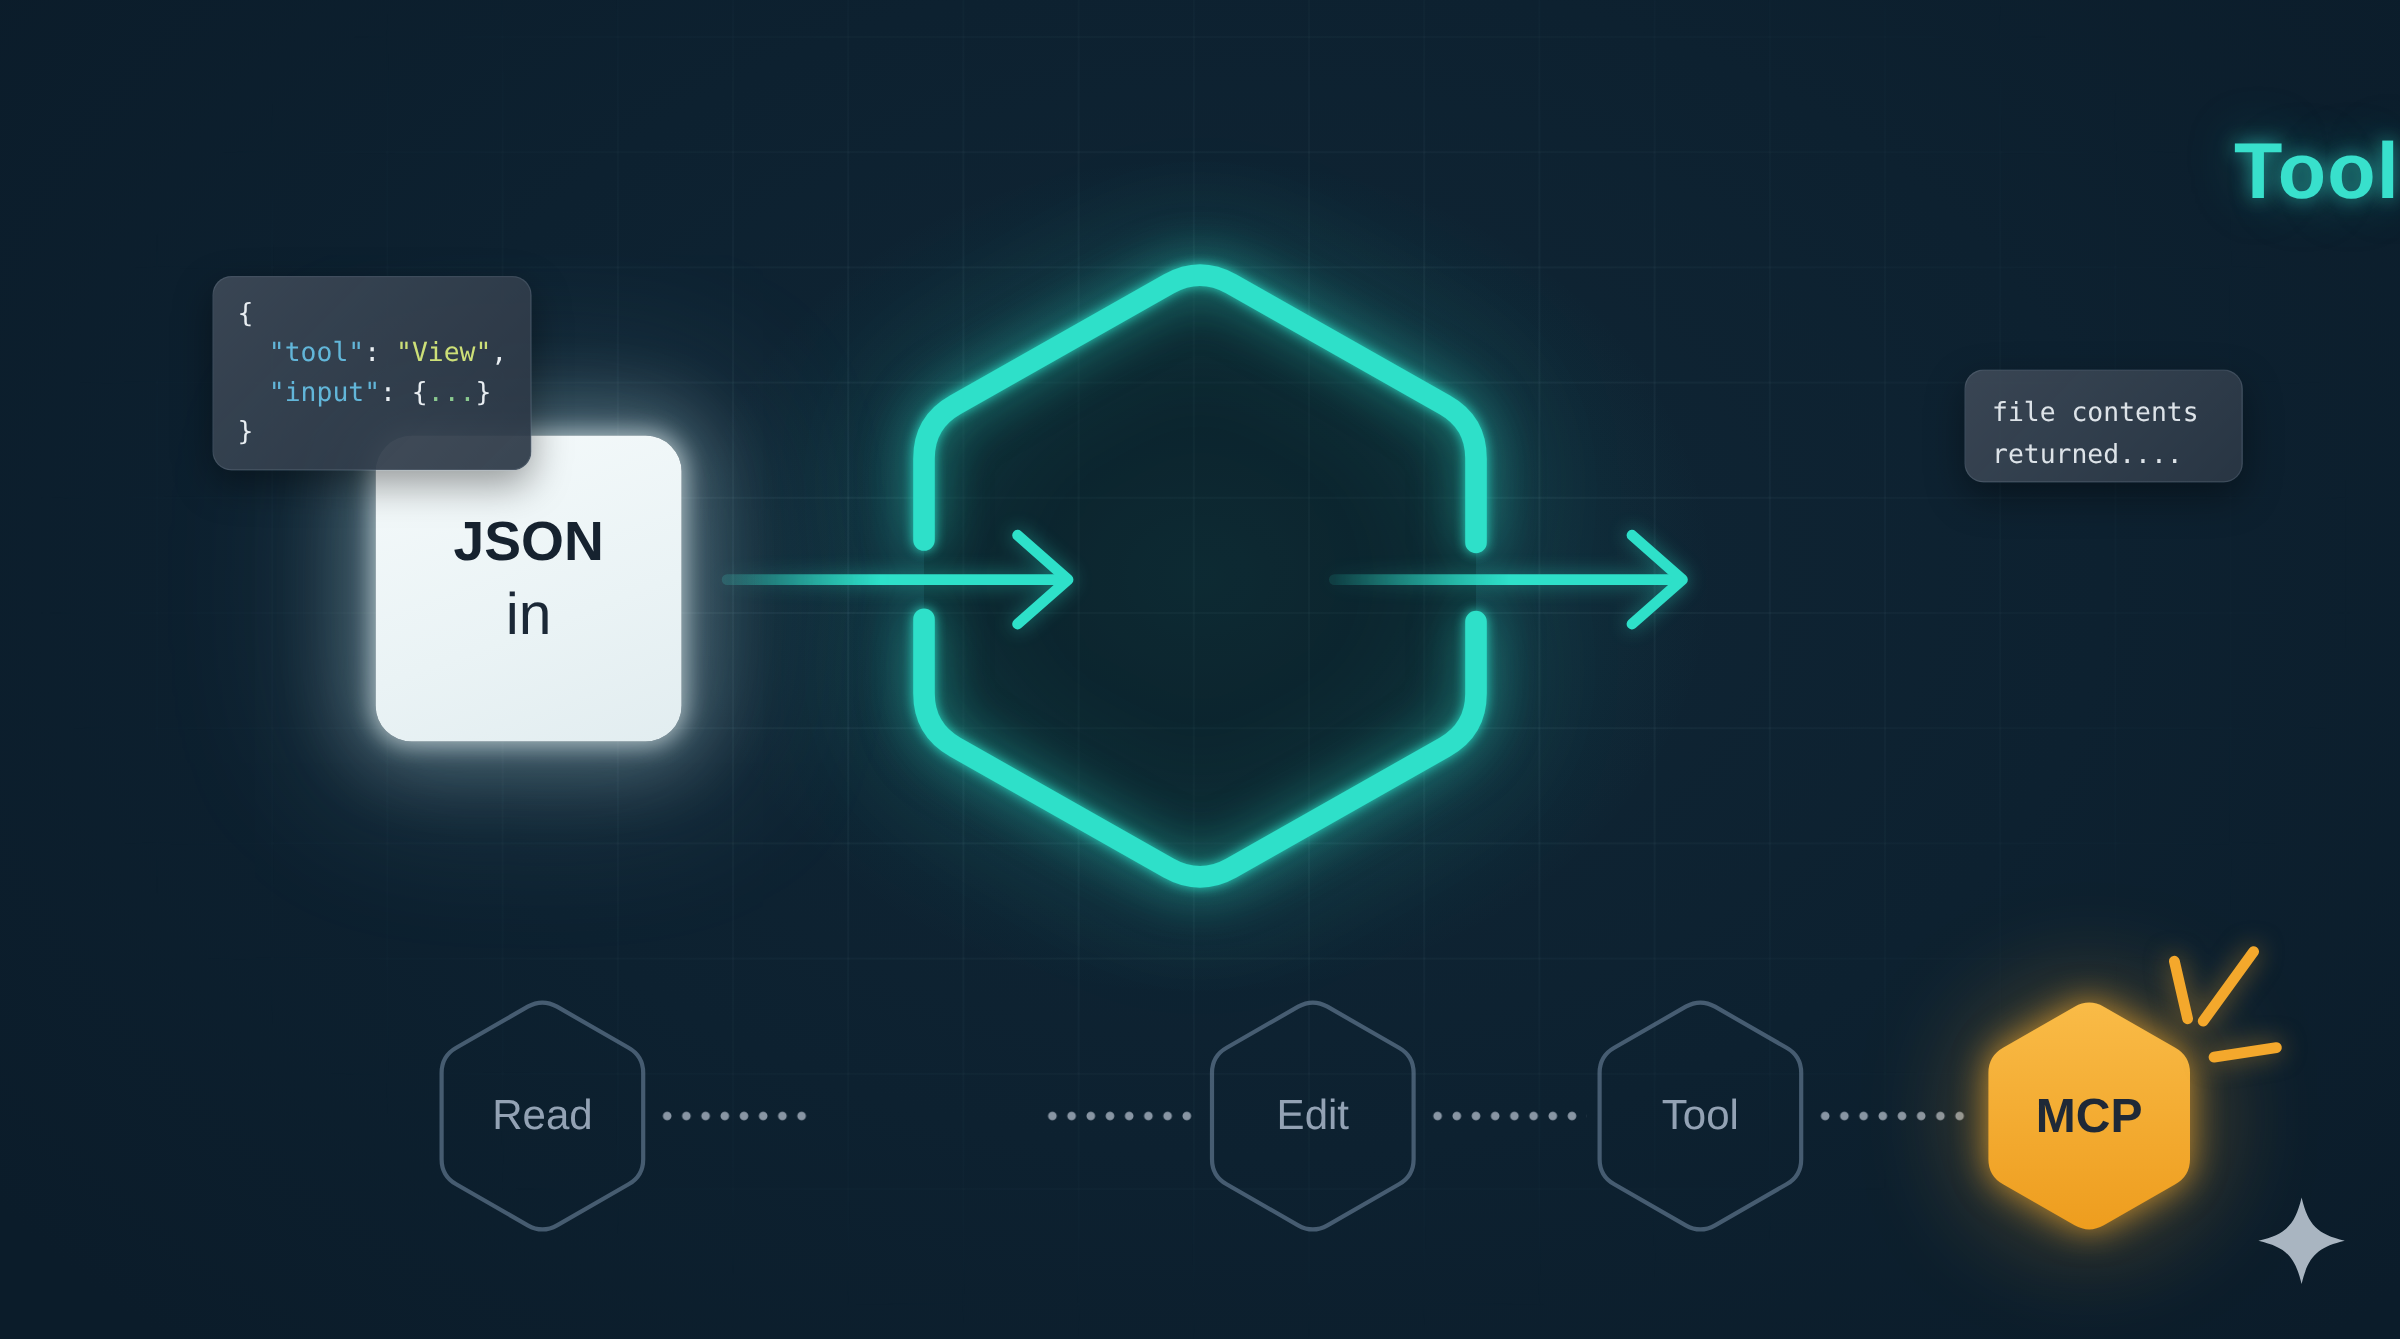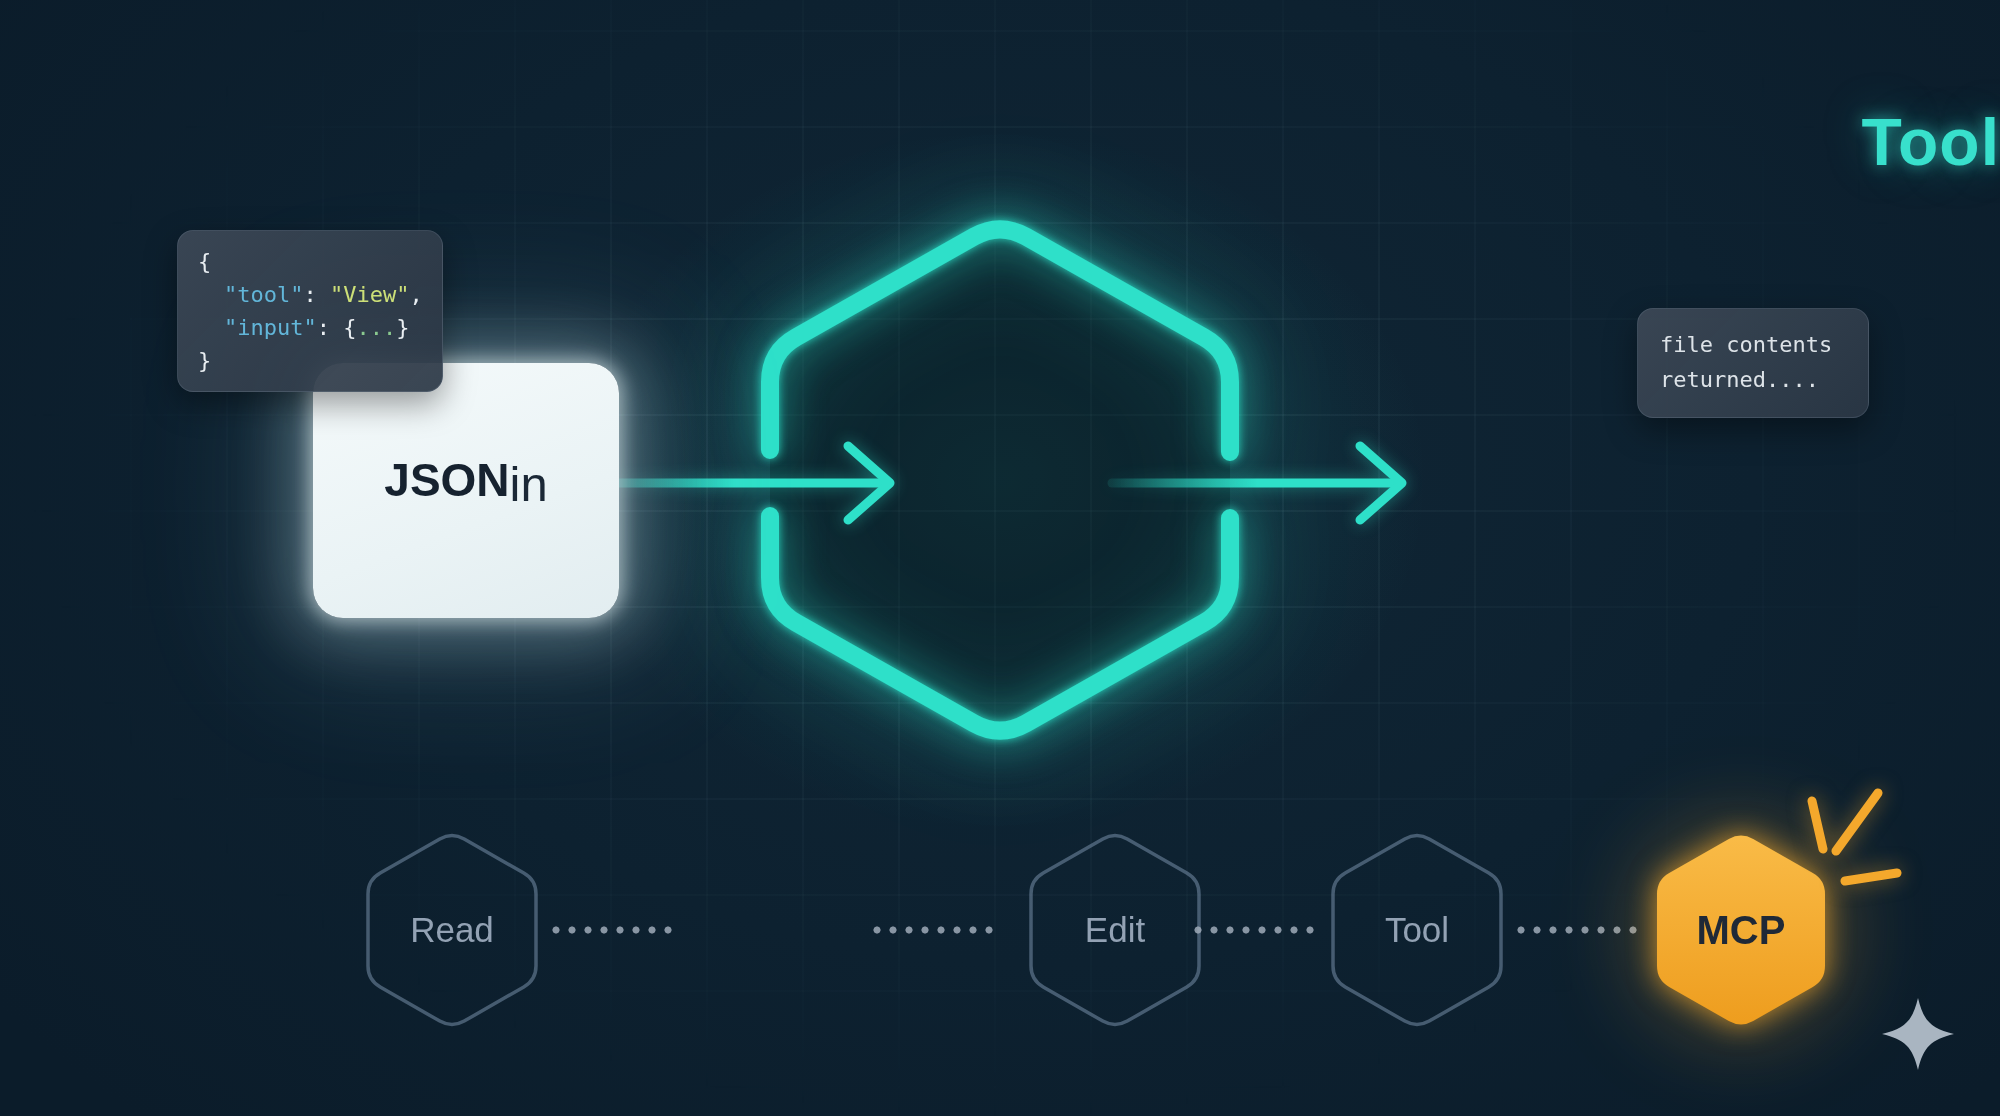--- a/index.html
+++ b/index.html
@@ -27,41 +27,41 @@
   .title{
     position:absolute;left:0;right:0;top:104px;text-align:right;
     font-size:66px;font-weight:bold;letter-spacing:1px;color:#38e0cc;
     text-shadow:0 0 16px rgba(53,224,207,.65), 0 0 46px rgba(53,224,207,.35);
   }
   svg.flow{position:absolute;inset:0;}
   .hexglow{filter:drop-shadow(0 0 5px rgba(46,224,201,.9)) drop-shadow(0 0 20px rgba(46,224,201,.55)) drop-shadow(0 0 48px rgba(46,224,201,.32));}
   .arrowglow{filter:drop-shadow(0 0 8px rgba(46,224,201,.45));}
   
   .card{
-    position:absolute;top:363px;width:306px;height:255px;border-radius:30px;
+    position:absolute;top:363px;width:255px;height:255px;border-radius:30px;
     background:linear-gradient(160deg,#f5fafb 0%,#eaf3f5 60%,#e2edf0 100%);
     box-shadow:0 0 18px 4px rgba(235,248,250,.55), 0 0 60px 22px rgba(205,235,242,.30), 0 0 130px 55px rgba(150,215,230,.14);
-    display:flex;align-items:center;justify-content:center;
+    display:flex;flex-direction:column;align-items:center;justify-content:center;
     text-align:center;color:#16222f;
   }
   .card-left{left:313px;}
   .card-right{left:1443px;}
   .card-title{font-size:46px;font-weight:bold;line-height:1.2;transform:translateY(-10px);}
   .card-sub{font-size:49px;font-weight:normal;line-height:1.2;transform:translateY(-6px);color:#1b2836;}
   
   .tooltip{
     position:absolute;border-radius:16px;
     background:linear-gradient(135deg, rgba(60,72,86,0.95), rgba(43,55,69,0.93));
     border:1px solid rgba(170,190,210,0.14);
     box-shadow:0 12px 32px rgba(0,0,0,0.38);
     font-family:"DejaVu Sans Mono", monospace;
     color:#e9eef2;
   }
   .tooltip-code{left:177px;top:230px;width:266px;height:162px;padding:14px 20px;box-sizing:border-box;font-size:22px;line-height:33px;}
-  .tooltip-out{left:1637px;top:308px;width:232px;height:110px;padding:18px 22px;box-sizing:border-box;font-size:22px;line-height:35px;color:#dde3e8;}
+  .tooltip-out{left:1637px;top:308px;width:232px;height:94px;padding:18px 22px;box-sizing:border-box;font-size:22px;line-height:35px;color:#dde3e8;}
   .code-line{white-space:pre;}
   .code-line.indent{padding-left:26px;}
   .tk-key{color:#62b6d9;}
   .tk-val{color:#cde078;}
   .tk-dots{color:#8ac98f;}
   .tk-plain{color:#e9eef2;}
   
   .hex-item{position:absolute;top:828px;width:192px;height:204px;}
   .hex-item svg{position:absolute;inset:0;overflow:visible;}
   .hex-outline{fill:none;stroke:rgba(118,142,168,0.55);stroke-width:3.5;}
@@ -139,21 +139,21 @@
   <div class="hex-item" style="left:356px">
     <svg viewBox="0 0 192 204">
         <path class="hex-outline" d="M 108.2 10.9 L 167.8 45.1 Q 180 52 180 66 L 180 138 Q 180 152 167.8 158.9 L 108.2 193.1 Q 96 200 83.8 193.1 L 24.2 158.9 Q 12 152 12 138 L 12 66 Q 12 52 24.2 45.1 L 83.8 10.9 Q 96 4 108.2 10.9 Z"></path>
       </svg>
     <span class="hex-label">Read</span>
   </div>
   <div class="dots" style="left:548px;width:130px"></div>
 
   <div class="dots" style="left:869px;width:130px"></div>
 
-  <div class="hex-item" style="left:1019px">
+  <div class="hex-item" style="left:998px">
     <svg viewBox="0 0 192 204">
         <path class="hex-outline" d="M 108.2 10.9 L 167.8 45.1 Q 180 52 180 66 L 180 138 Q 180 152 167.8 158.9 L 108.2 193.1 Q 96 200 83.8 193.1 L 24.2 158.9 Q 12 152 12 138 L 12 66 Q 12 52 24.2 45.1 L 83.8 10.9 Q 96 4 108.2 10.9 Z"></path>
       </svg>
     <span class="hex-label">Edit</span>
   </div>
   <div class="dots" style="left:1190px;width:132px"></div>
 
   <div class="hex-item" style="left:1321px">
     <svg viewBox="0 0 192 204">
         <path class="hex-outline" d="M 108.2 10.9 L 167.8 45.1 Q 180 52 180 66 L 180 138 Q 180 152 167.8 158.9 L 108.2 193.1 Q 96 200 83.8 193.1 L 24.2 158.9 Q 12 152 12 138 L 12 66 Q 12 52 24.2 45.1 L 83.8 10.9 Q 96 4 108.2 10.9 Z"></path>

